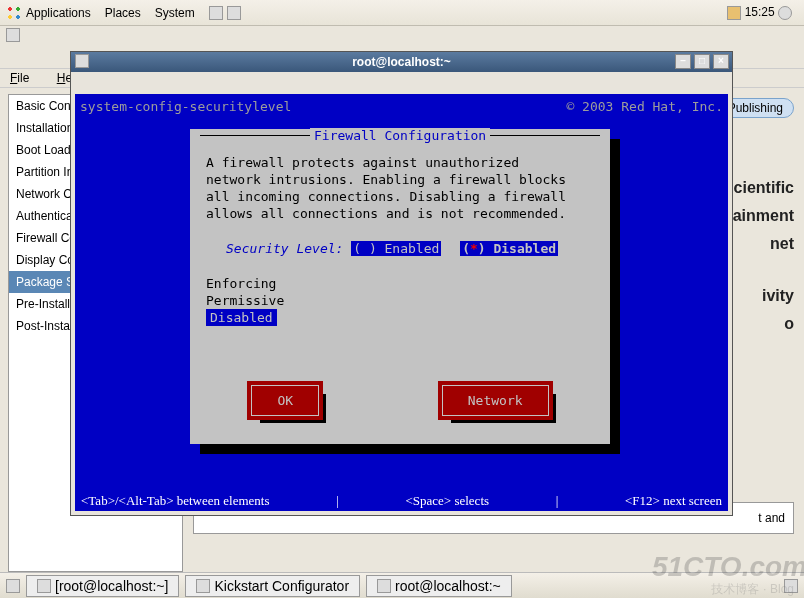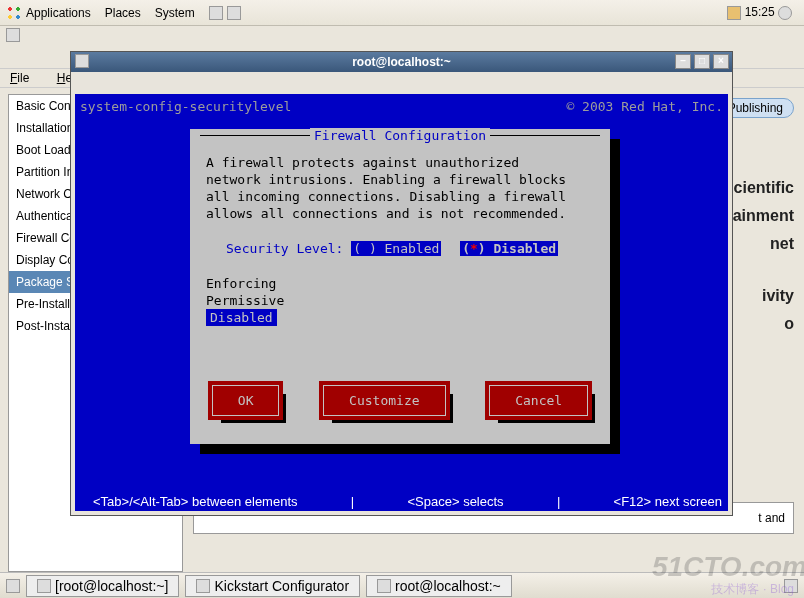--- a/index.html
+++ b/index.html
@@ -40,35 +40,35 @@
 .term-menu span{margin-right:12px;cursor:pointer;}
 .term-body{position:absolute;top:42px;left:4px;right:4px;bottom:4px;background:#0000c4;color:#cfcfcf;font-family:"DejaVu Sans Mono",monospace;font-size:13px;padding:5px;}
 .scroll{position:absolute;right:4px;top:42px;bottom:4px;width:14px;background:#ddd;border:1px solid #999;}
 .tui-hdr{color:#9c9c9c;}
 .tui-hdr .copy{color:#9c9c9c;}
 .dialog-shadow{position:absolute;left:125px;top:45px;width:420px;height:315px;background:#000;}
 .dialog{position:absolute;left:115px;top:35px;width:420px;height:315px;background:#c3c3c3;color:#000;}
 .dialog-title{position:absolute;left:120px;top:-1px;color:#0000c4;background:#c3c3c3;padding:0 4px;}
 .dlines{border-top:1px solid #000;margin:6px 10px 0;}
 .dbody{padding:18px 16px 0;line-height:17px;}
-.label{color:#0000c4;}
+.label{color:#0000c4;font-style:italic;}
 .radio-en,.radio-dis{background:#0000c4;color:#c3c3c3;padding:0 2px;}
 .radio-dis{margin-left:11px;font-weight:bold;}
 .star{color:#e00;}
 .sel-opt{background:#0000c4;color:#c3c3c3;padding:0 4px;display:inline-block;}
 .btnrow{position:absolute;bottom:28px;left:0;right:0;display:flex;justify-content:space-around;}
 .tui-btn{background:#a00000;color:#c3c3c3;padding:7px 25px;position:relative;cursor:pointer;border:1px solid #c3c3c3;outline:4px solid #a00000;}
 .tui-btn::after{content:"";position:absolute;left:8px;top:8px;right:-8px;bottom:-8px;background:#000;z-index:-1;}
-.hint{position:absolute;bottom:2px;left:18px;right:6px;color:#fff;font-family:Liberation Sans, sans-serif;font-size:13px;display:flex;justify-content:space-between;}
+.hint{position:absolute;bottom:2px;left:6px;right:6px;color:#fff;font-family:Liberation Serif, serif;font-size:13px;display:flex;justify-content:space-between;}
 
 
 .taskbar{position:absolute;bottom:0;left:0;right:0;height:26px;background:linear-gradient(#f4f0e8,#e0dccf);border-top:1px solid #bbb;display:flex;align-items:center;padding:0 6px;gap:6px;}
 .task{border:1px solid #999;background:#eee;padding:2px 10px;font-size:14px;cursor:pointer;display:flex;align-items:center;gap:4px;}
 .wm{position:absolute;right:-3px;bottom:15px;opacity:.25;font-size:28px;font-weight:bold;color:#444;font-style:italic;pointer-events:none;}
-.wm2{position:absolute;right:10px;bottom:0;opacity:.25;font-size:12px;color:#6d28d9;pointer-events:none;}
+.wm2{position:absolute;right:10px;bottom:0;opacity:.25;font-size:12px;color:#737373;pointer-events:none;}
 .small-icon{width:14px;height:14px;background:#ddd;border:1px solid #999;display:inline-block;}
 </style>
 </head>
 <body>
 
 <div class="top-bar">
   <span class="apps-icon"></span>
   <span class="tb-item">Applications</span>
   <span class="tb-item">Places</span>
   <span class="tb-item">System</span>
@@ -158,24 +158,21 @@
             <div>Permissive</div>
             <div class="sel-opt">Disabled </div>
           </div>
         </div>
       </div>
       <div class="btnrow">
         <div style="position:relative;z-index:1">
             <div class="tui-btn">OK</div>
           </div>
         <div style="position:relative;z-index:1">
-            <div class="tui-btn">Customize</div>
-          </div>
-        <div style="position:relative;z-index:1">
-            <div class="tui-btn">Cancel</div>
+            <div class="tui-btn">Network</div>
           </div>
       </div>
     </div>
 
     <div class="hint">
       <span>&lt;Tab&gt;/&lt;Alt-Tab&gt; between elements</span>
       <span>|</span>
       <span>&lt;Space&gt; selects</span>
       <span>|</span>
       <span>&lt;F12&gt; next screen</span>

